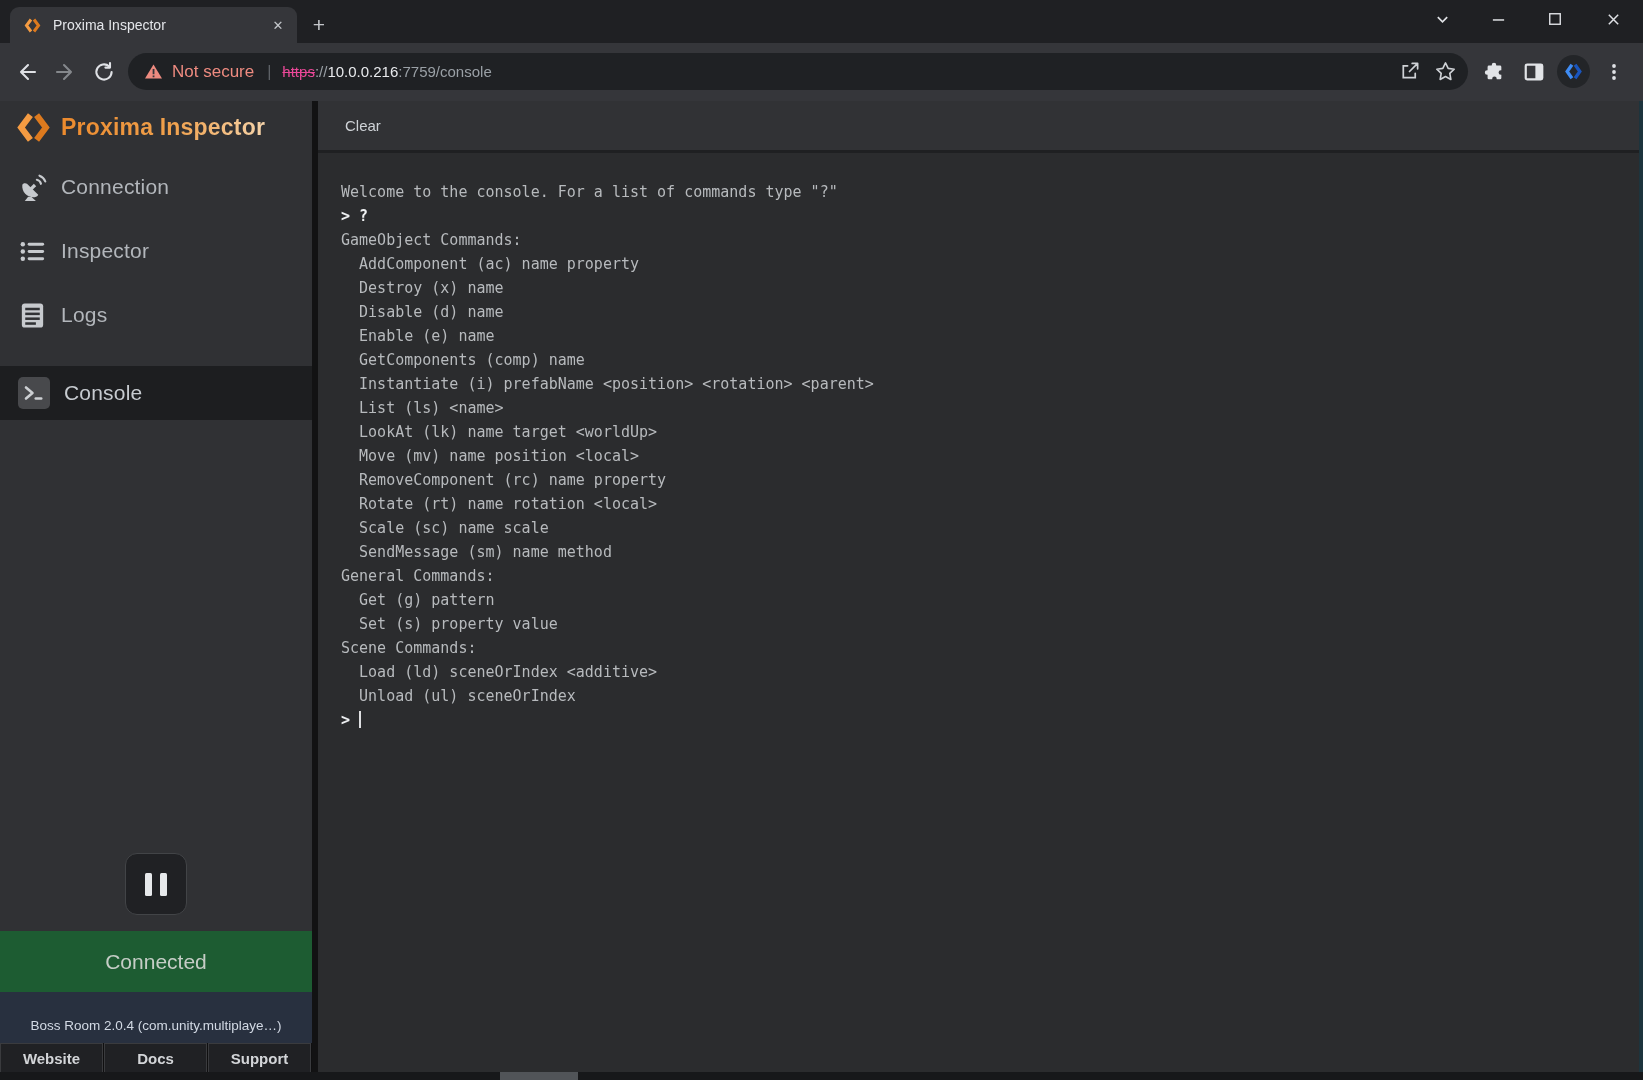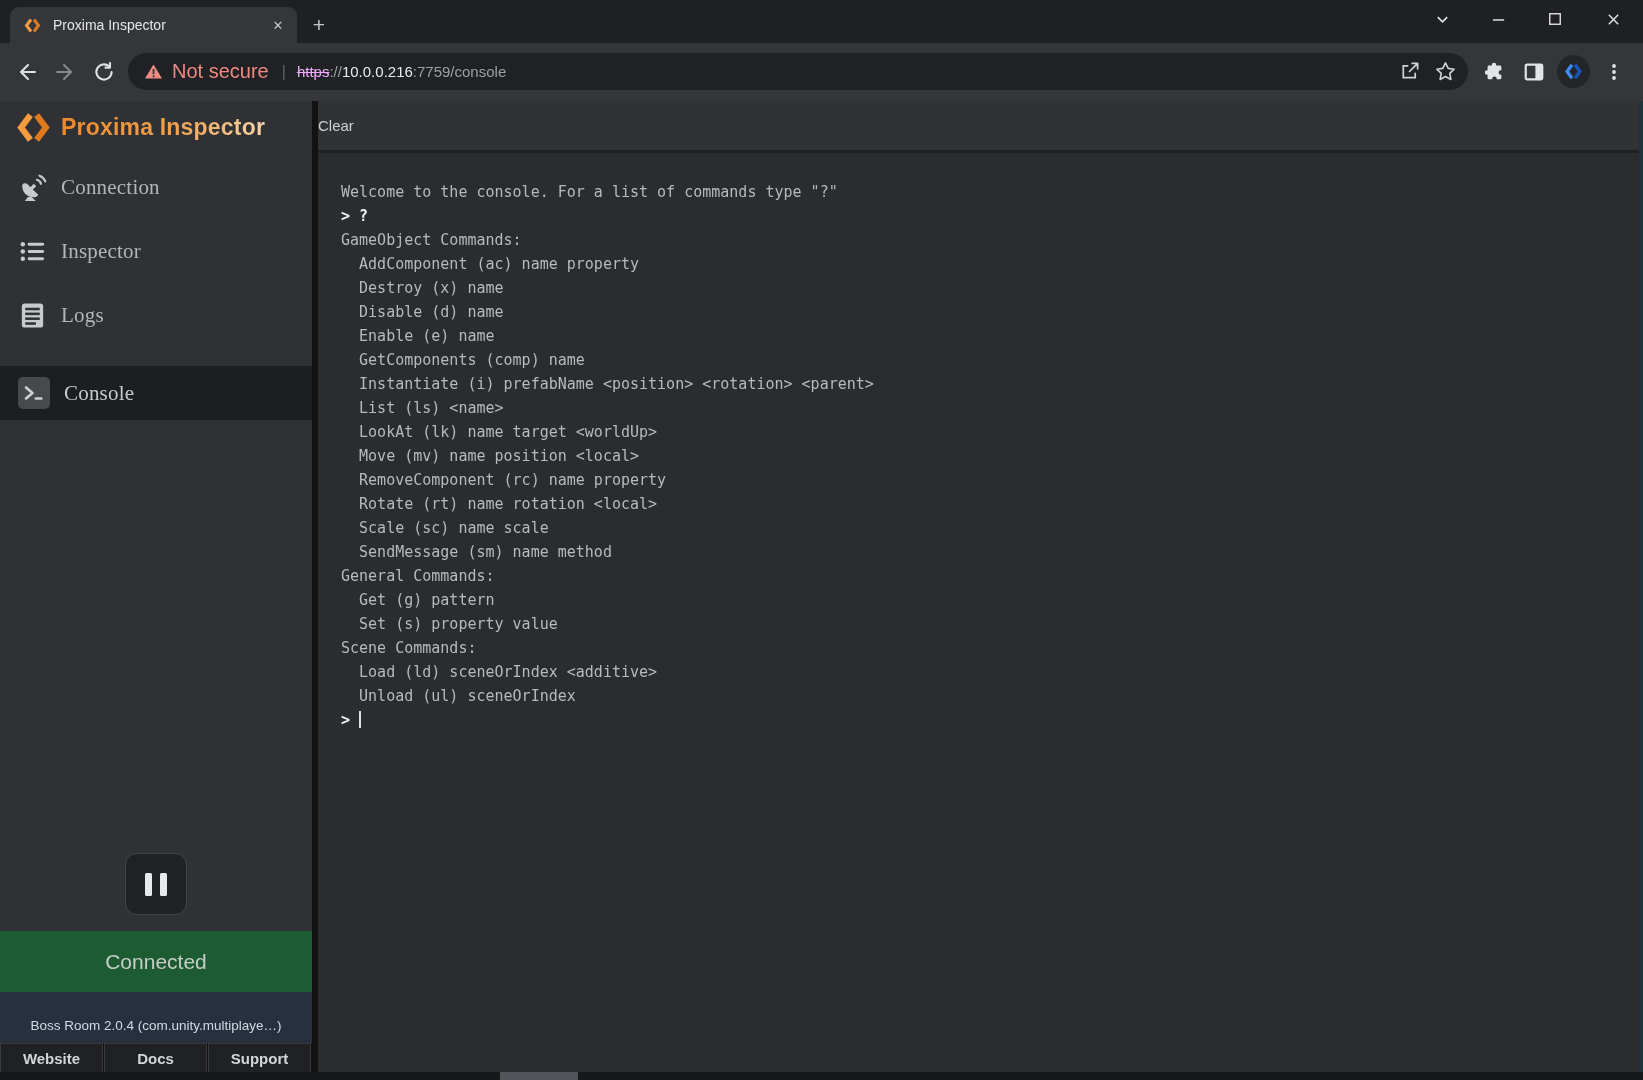--- a/index.html
+++ b/index.html
@@ -20,24 +20,24 @@
   .capbtn { position:absolute; top:3px; width:32px; height:32px; display:flex;
             align-items:center; justify-content:center; }
 
   
   .toolbar { position:absolute; top:43px; left:0; right:0; height:58px; background:#35363a; }
   .navbtn { position:absolute; top:12px; width:34px; height:34px; display:flex;
             align-items:center; justify-content:center; border-radius:50%; }
   .omnibox { position:absolute; left:128px; top:10px; width:1340px; height:37px;
              background:#1f2124; border-radius:19px; display:flex; align-items:center;
              padding-left:16px; }
-  .notsecure { color:#ee8b80; font-size:20px; margin-left:9px; }
+  .notsecure { color:#ee8b80; font-size:17px; margin-left:9px; }
   .urlsep { color:#5f6368; font-size:16px; margin:0 11px 0 13px; }
   .url { font-size:15px; white-space:nowrap; }
-  .url .scheme { color:#f0abfc; text-decoration:line-through; }
+  .url .scheme { color:#ec4899; text-decoration:line-through; }
   .url .slashes { color:#9aa0a6; }
   .url .host { color:#e8eaed; }
   .url .path { color:#9aa0a6; }
   .pill-ico { position:absolute; top:7px; width:23px; height:23px; display:flex;
               align-items:center; justify-content:center; }
   .tb-ico { position:absolute; top:13px; width:31px; height:31px; display:flex;
             align-items:center; justify-content:center; }
   .avatar { position:absolute; left:1557px; top:12px; width:33px; height:33px; border-radius:50%;
             background:#232528; display:flex; align-items:center; justify-content:center; }
 
@@ -46,21 +46,21 @@
   .sidebar { position:relative; width:312px; background:#303134; flex:none; }
   .divider { width:6px; background:#121213; flex:none; }
   .main { position:relative; flex:1; background:#2b2c2e; }
 
   
   .logo-row { position:absolute; left:16px; top:9px; display:flex; align-items:center; }
   .logo-text { margin-left:10px; font-size:23px; font-weight:600; letter-spacing:.2px;
                background:linear-gradient(90deg,#ec8a2d 0%,#f0a14d 55%,#f6d4aa 100%);
                -webkit-background-clip:text; background-clip:text; color:transparent; }
   .side-item { position:absolute; left:0; width:312px; height:46px; display:flex;
-               align-items:center; padding-left:17px;font-family:Liberation Serif, serif; }
+               align-items:center; padding-left:17px; }
   .side-item .lbl { margin-left:13px; font-size:21px; color:#b2b6bb; letter-spacing:.2px; }
   .side-item.active { height:54px; background:#1d1e20; }
   .side-item.active .lbl { color:#c7cbd0; }
   .pause-btn { position:absolute; left:125px; top:752px; width:62px; height:62px;
                background:#202124; border:1px solid #424447; border-radius:12px;
                display:flex; align-items:center; justify-content:center; gap:8px; }
   .pause-btn .bar { width:7px; height:23px; background:#e7e9eb; border-radius:1.5px; }
   .conn-banner { position:absolute; left:0; top:830px; width:312px; height:61px; background:#1d5c32;
                  display:flex; align-items:center; justify-content:center;
                  font-size:21px; color:#c5cdc6; }
@@ -68,21 +68,21 @@
                  display:flex; align-items:center; justify-content:center;
                  font-size:13.5px; color:#d2d9e4; white-space:nowrap; }
   .side-footer { position:absolute; left:0; top:942px; width:312px; height:37px; background:#0f0f10;
                  display:flex; }
   .side-footer .flink { flex:1; background:#202124; border:1px solid #3a3b3e; margin-right:1px;
                         display:flex; align-items:center; justify-content:center;
                         font-size:15px; font-weight:600; color:#d3d5d8; padding-bottom:6px; }
 
   
   .main-header { height:52px; background:#313235; border-bottom:3px solid #1f2022;
-                 display:flex; align-items:center; }
+                 display:flex; align-items:center; padding-left:27px; }
   .clear-btn { font-size:15px; color:#ced2d6; }
   .console-out { padding:27px 18px 0 23px; font-family:"DejaVu Sans Mono", monospace;
                  font-size:15px; line-height:24px; color:#b7babd; }
   .cline { white-space:pre; height:24px; }
   .cline.prompt { color:#eef0f2; font-weight:700; }
   .cursor { display:inline-block; width:2px; height:17px; background:#dedfe1;
             vertical-align:-3px; }
   .edge-strip { position:absolute; top:0; right:0; bottom:0; width:4px; background:#1d343d; }
 
   

